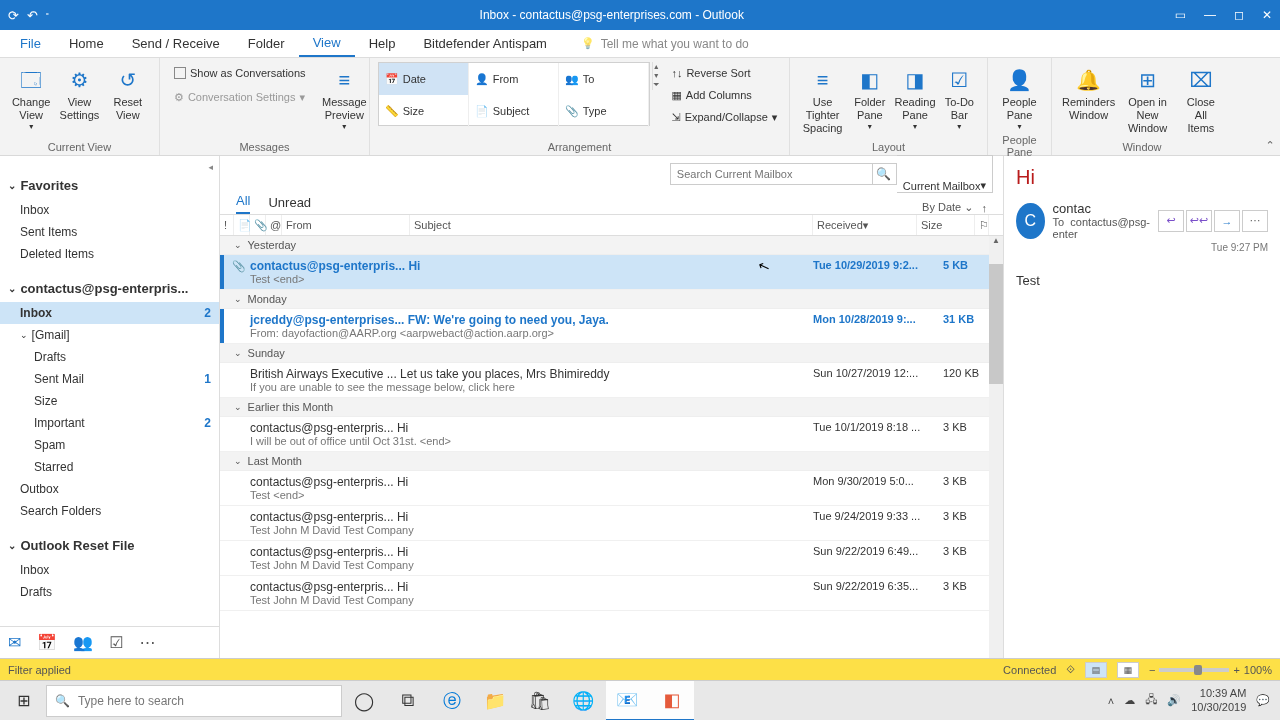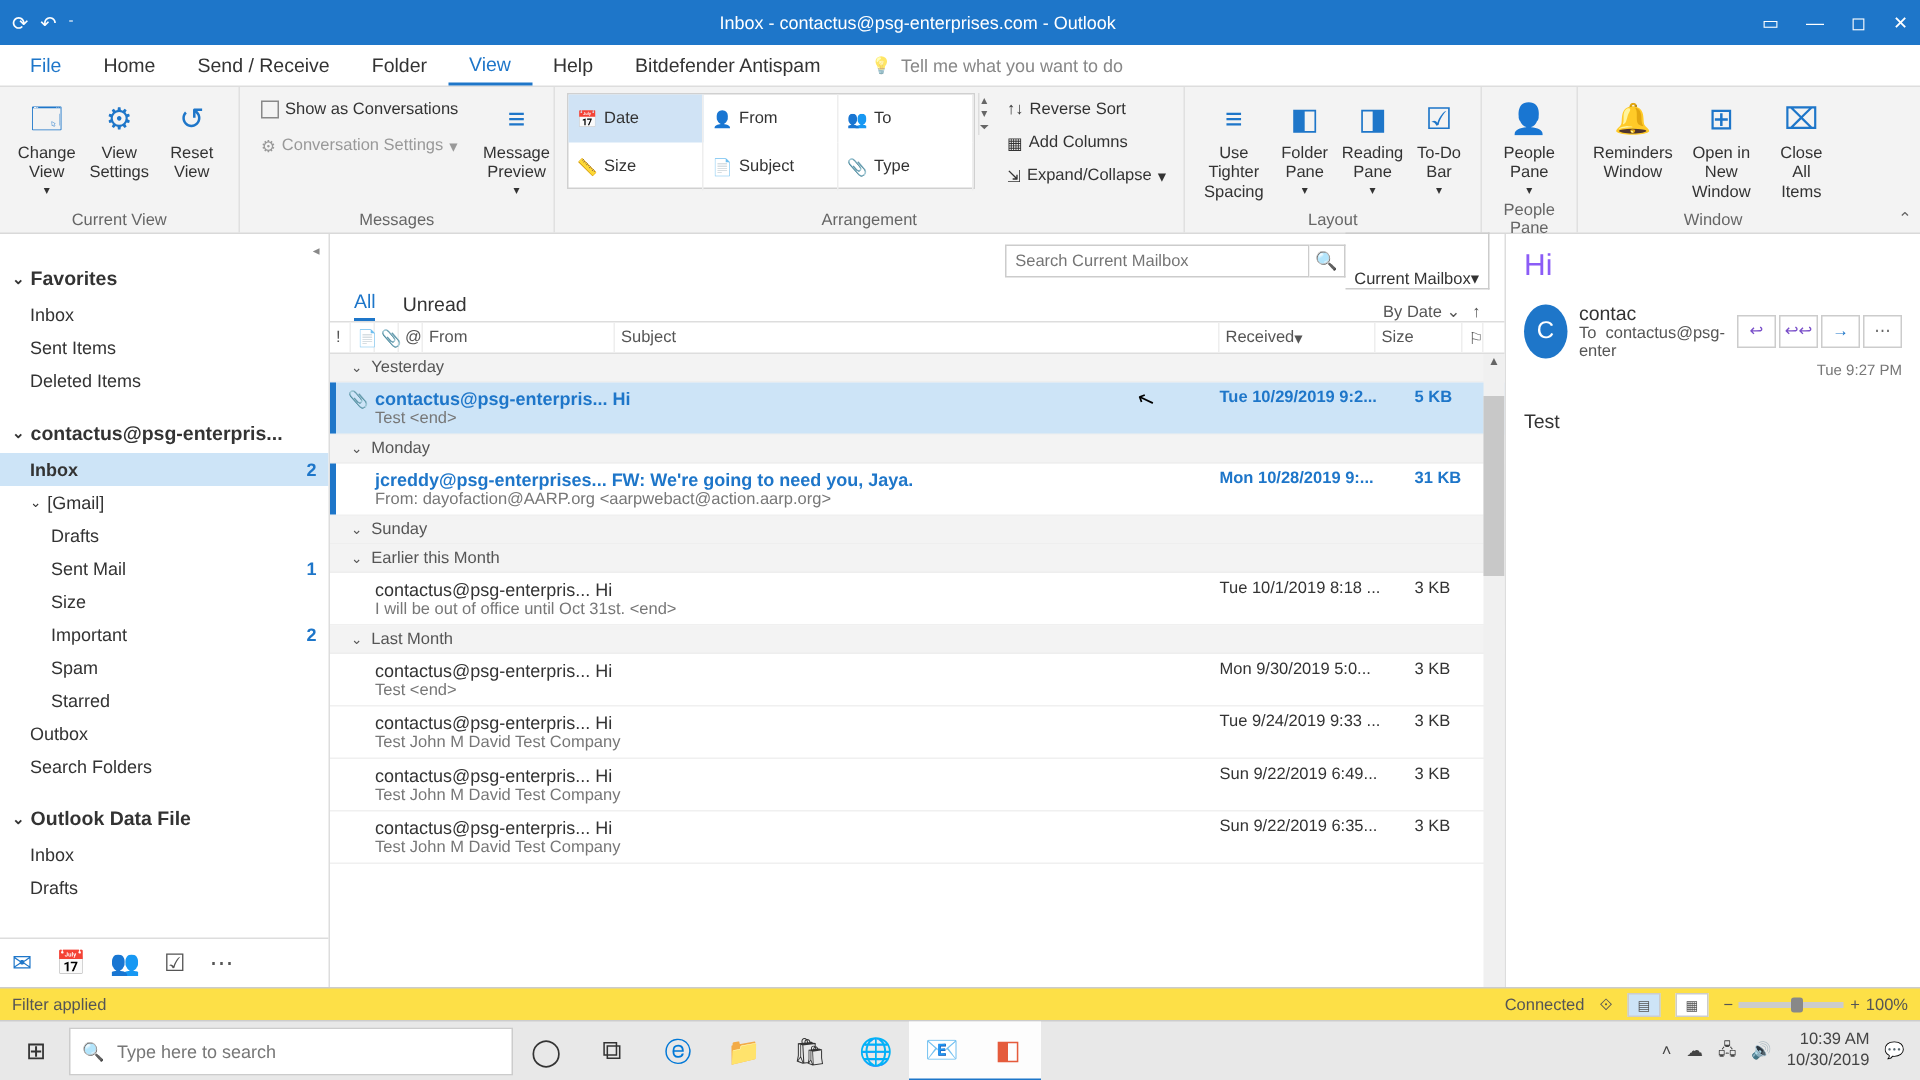--- a/index.html
+++ b/index.html
@@ -85,21 +85,21 @@
 .msglist .msg.unread .from, .msglist .msg.unread .date, .msglist .msg.unread .size { color:#1e76c9; font-weight:600;}
 .msglist .msg.unread::before { content:""; position:absolute; left:0; top:0; bottom:0; width:4px; background:#1e76c9;}
 .msglist .msg.sel { background:#cde4f7;}
 .msglist .msg .clip { position:absolute; left:12px; top:5px; font-size:11px; color:#555;}
 .msglist .scrollbar{position:absolute; right:0; top:0; bottom:0; width:14px; background:#f0f0f0;}
 .msglist .scrollbar .thumb{background:#c8c8c8; height:120px; margin-top:14px;}
 .msglist .scrollbar .arr{height:14px; text-align:center; font-size:8px; color:#666;}
 
 
 .reading { width: 276px; padding:10px 12px; display:flex; flex-direction:column;}
-.reading .subj { font-size:20px; color:#8b5cf6; margin-bottom:12px;}
+.reading .subj { font-size:20px; color:#b91c1c; margin-bottom:12px;}
 .reading .hdrrow { display:flex; align-items:center; gap:8px;}
 .reading .avatar { width:36px; height:36px; border-radius:50%; background:#1e76c9; color:#fff; display:flex; align-items:center; justify-content:center; font-size:16px;}
 .reading .info { flex:1; font-size:11px;}
 .reading .info .name{font-size:13px;}
 .reading .info .to{color:#555;}
 .reading .actions { display:flex; gap:2px; margin-left:auto;}
 .reading .actions .ab{width:26px; height:22px; border:1px solid #ccc; display:flex; align-items:center; justify-content:center; font-size:11px; color:#666;}
 .reading .time{font-size:10px; color:#777; text-align:right; margin-top:2px;}
 .reading .body { margin-top:20px; font-size:13px;}
 
@@ -346,21 +346,21 @@
       <div class="item sub">
           <span>Starred</span>
         </div>
       <div class="item">
           <span>Outbox</span>
         </div>
       <div class="item">
           <span>Search Folders</span>
         </div>
       <div style="height:10px;"></div>
-      <div class="hdr">Outlook Data File</div>
+      <div class="hdr">Outlook Reset File</div>
       <div class="item">
           <span>Inbox</span>
         </div>
       <div class="item">
           <span>Drafts</span>
         </div>
     </div>
     <div class="bottom">
       <span class="mail">✉</span>
       <span>📅</span>
@@ -412,20 +412,28 @@
       <div class="grp">Monday</div>
       <div class="msg unread">
         <div class="col1">
             <div class="from">jcreddy@psg-enterprises...  FW: We're going to need you, Jaya.</div>
             <div class="prev">From: dayofaction@AARP.org &lt;aarpwebact@action.aarp.org&gt;</div>
           </div>
         <div class="date">Mon 10/28/2019 9:...</div>
           <div class="size">31 KB</div>
       </div>
       <div class="grp">Sunday</div>
+      <div class="msg">
+        <div class="col1">
+            <div class="from">British Airways Executive ...  Let us take you places, Mrs Bhimireddy</div>
+            <div class="prev">If you are unable to see the message below, click here</div>
+          </div>
+        <div class="date">Sun 10/27/2019 12:...</div>
+          <div class="size">120 KB</div>
+      </div>
       <div class="grp">Earlier this Month</div>
       <div class="msg">
         <div class="col1">
             <div class="from">contactus@psg-enterpris...  Hi</div>
             <div class="prev">I will be out of office until Oct 31st. &lt;end&gt;</div>
           </div>
         <div class="date">Tue 10/1/2019 8:18 ...</div>
           <div class="size">3 KB</div>
       </div>
       <div class="grp">Last Month</div>

